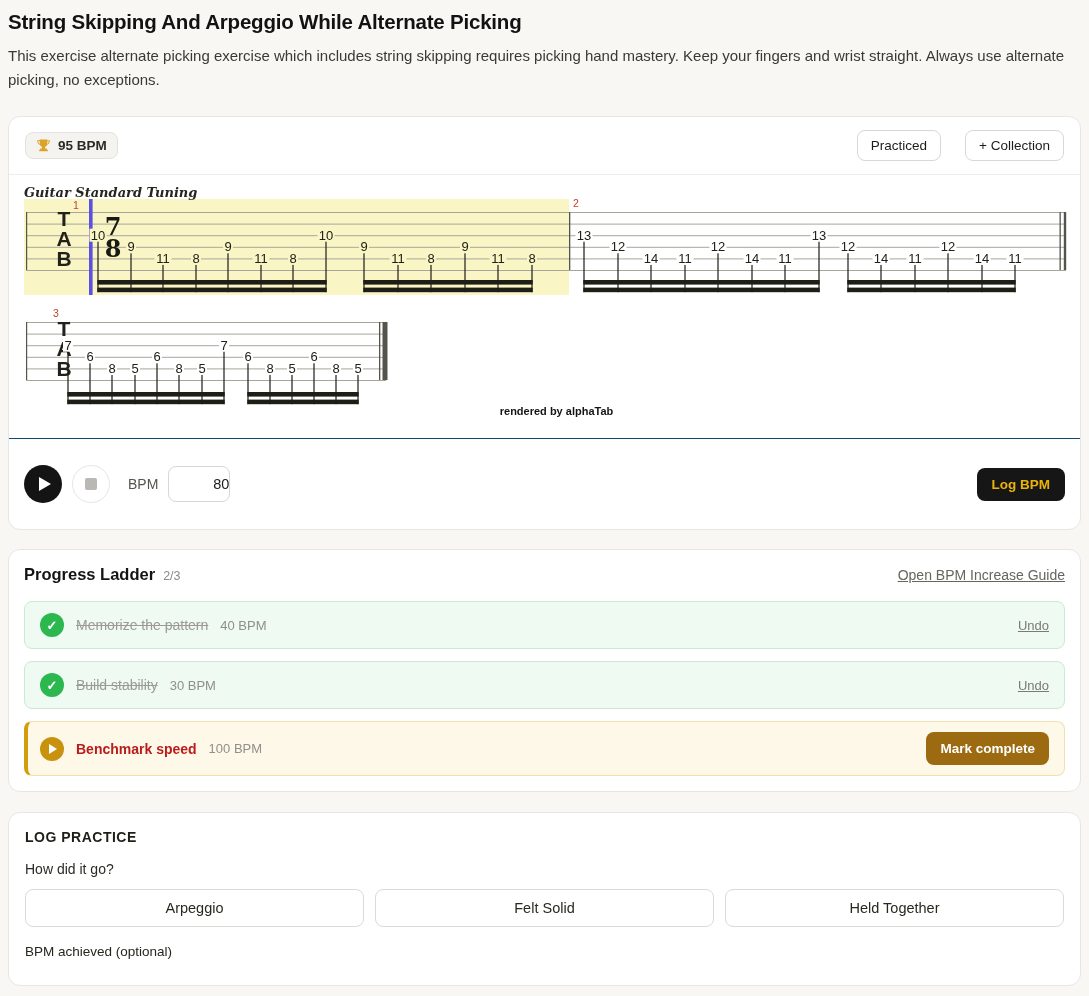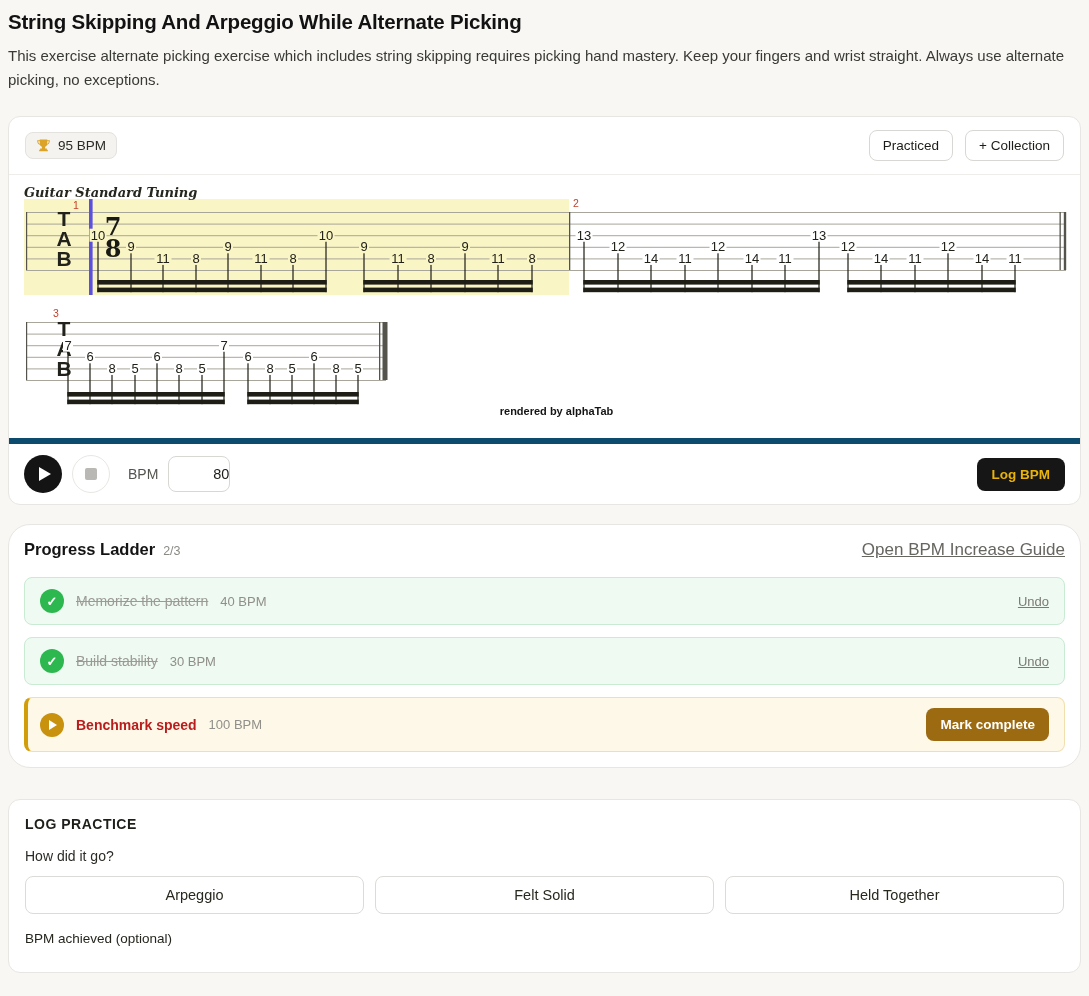--- a/index.html
+++ b/index.html
@@ -4,50 +4,50 @@
 <style>
   * { margin:0; padding:0; box-sizing:border-box; }
   html,body { width:1089px; background:#f8f7f4; font-family:"Liberation Sans",sans-serif; color:#1c1c18; }
   body { padding:8px 8px 6px; }
 
   .page-title { font-size:20.5px; font-weight:700; color:#121212; margin:2px 0 10px; letter-spacing:-0.2px; }
   .page-desc { font-size:15px; color:#3a3a35; line-height:1.6; max-width:1070px; margin-bottom:24px; }
 
   .card { background:#fff; border:1px solid #e7e6e2; border-radius:12px; }
   .card-player { margin-bottom:19px; }
-  .card-ladder { margin-bottom:31px;border-radius:22px; }
+  .card-ladder { margin-bottom:20px; }
 
   
   .player-head { display:flex; align-items:center; justify-content:space-between; padding:13px 16px; border-bottom:1px solid #eeede9; }
-  .bpm-badge { display:inline-flex; align-items:center; gap:7px; background:#f4f3f0; border:1px solid #e3e2de; border-radius:8px; padding:5px 10px; font-size:13.5px; font-weight:400; color:#2b2b26; }
-  .head-btns { display:flex; gap:12px; }
+  .bpm-badge { display:inline-flex; align-items:center; gap:7px; background:#f4f3f0; border:1px solid #e3e2de; border-radius:8px; padding:5px 10px; font-size:13.5px; font-weight:700; color:#2b2b26; }
+  .head-btns { display:flex; gap:24px; }
   .ghost-btn { background:#fff; border:1px solid #d8d7d3; border-radius:8px; padding:7px 13px; font-size:13.5px; color:#1c1c18; font-family:inherit; cursor:pointer; }
 
   
   .tab-region { position:relative; height:263px; overflow:hidden; }
   .tab-svg-wrap { position:absolute; left:15px; top:10px; }
   .alphatab-credit { position:absolute; top:230px; left:12px; width:100%; text-align:center; font-size:11px; font-weight:700; color:#141414; }
 
   
-  .controls { display:flex; align-items:center; gap:10px; padding:11px 15px; border-top:6px solid #0c4a6e; }
+  .controls { display:flex; align-items:center; gap:10px; padding:26px 15px; border-top:1px solid #0c4a6e; }
   .play-btn { width:38px; height:38px; border-radius:50%; background:#141414; border:none; display:flex; align-items:center; justify-content:center; cursor:pointer; }
   .play-tri { width:0; height:0; border-left:12px solid #fff; border-top:7px solid transparent; border-bottom:7px solid transparent; margin-left:3px; }
   .stop-btn { width:38px; height:38px; border-radius:50%; background:#fff; border:1px solid #e8e7e3; display:flex; align-items:center; justify-content:center; cursor:pointer; }
   .stop-sq { width:12px; height:12px; background:#b9b8b4; border-radius:2px; }
   .bpm-label { font-size:14px; color:#55544f; margin-left:8px; }
   .bpm-input { width:62px; height:36px; border:1px solid #d8d7d3; border-radius:8px; text-align:right; font-size:14.5px; font-family:inherit; color:#1c1c18; }
   .flex-spacer { flex:1; }
   .dark-btn { background:#161616; color:#eab308; border:none; border-radius:8px; padding:9px 15px; font-size:13.5px; font-weight:600; font-family:inherit; cursor:pointer; }
 
   
   .card-ladder { padding:15px; }
   .ladder-head { display:flex; align-items:baseline; margin-bottom:17px; }
   .ladder-title { font-size:16.5px; font-weight:700; color:#141414; }
   .ladder-progress { font-size:12.5px; color:#8b8a85; margin-left:8px; }
-  .guide-link { margin-left:auto; font-size:17px; color:#66655f; text-decoration:underline; cursor:pointer; }
+  .guide-link { margin-left:auto; font-size:14px; color:#66655f; text-decoration:underline; cursor:pointer; }
   .step { display:flex; align-items:center; gap:12px; padding:11px 15px; border-radius:8px; margin-top:12px; }
   .step:first-of-type { margin-top:0; }
   .step.complete { background:#eefaf2; border:1px solid #c9ead3; }
   .step.active { background:#fdf8e8; border:1px solid #f1e0ae; border-left:4px solid #d29d0b; padding:10px 15px 10px 12px; }
   .step-icon { width:24px; height:24px; min-width:24px; border-radius:50%; display:flex; align-items:center; justify-content:center; }
   .step.complete .step-icon { background:#2db84f; color:#fff; font-size:13px; font-weight:700; }
   .step.active .step-icon { background:#c8920f; }
   .mini-tri { width:0; height:0; border-left:8px solid #fff; border-top:5px solid transparent; border-bottom:5px solid transparent; margin-left:2px; }
   .step-label { font-size:14px; color:#b91c1c; }
   .step.complete .step-label { color:#9b9a94; text-decoration:line-through; }

